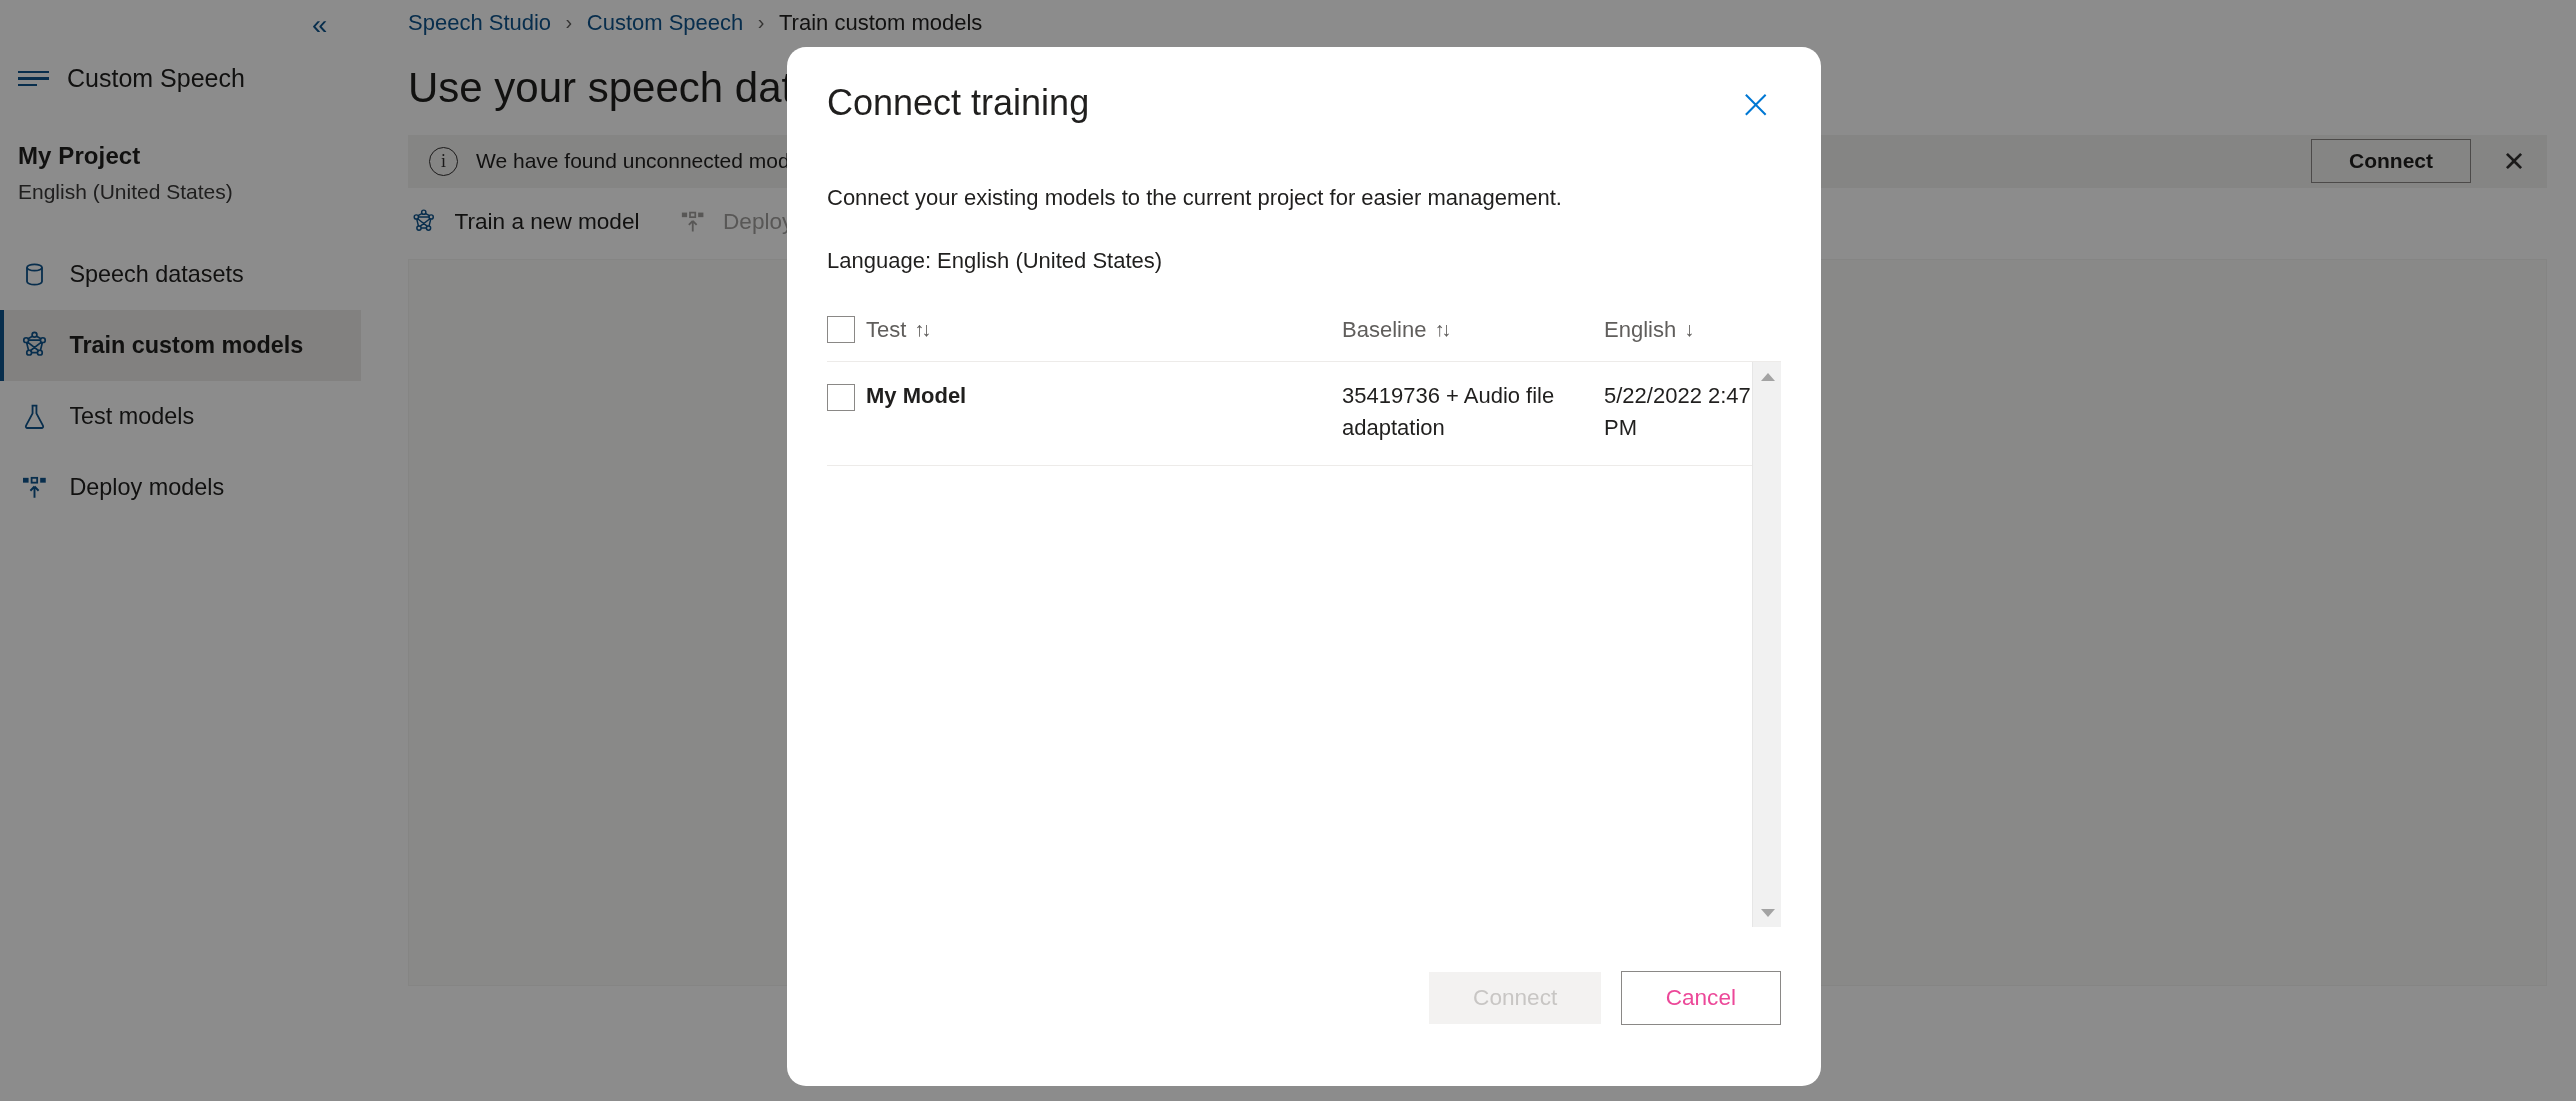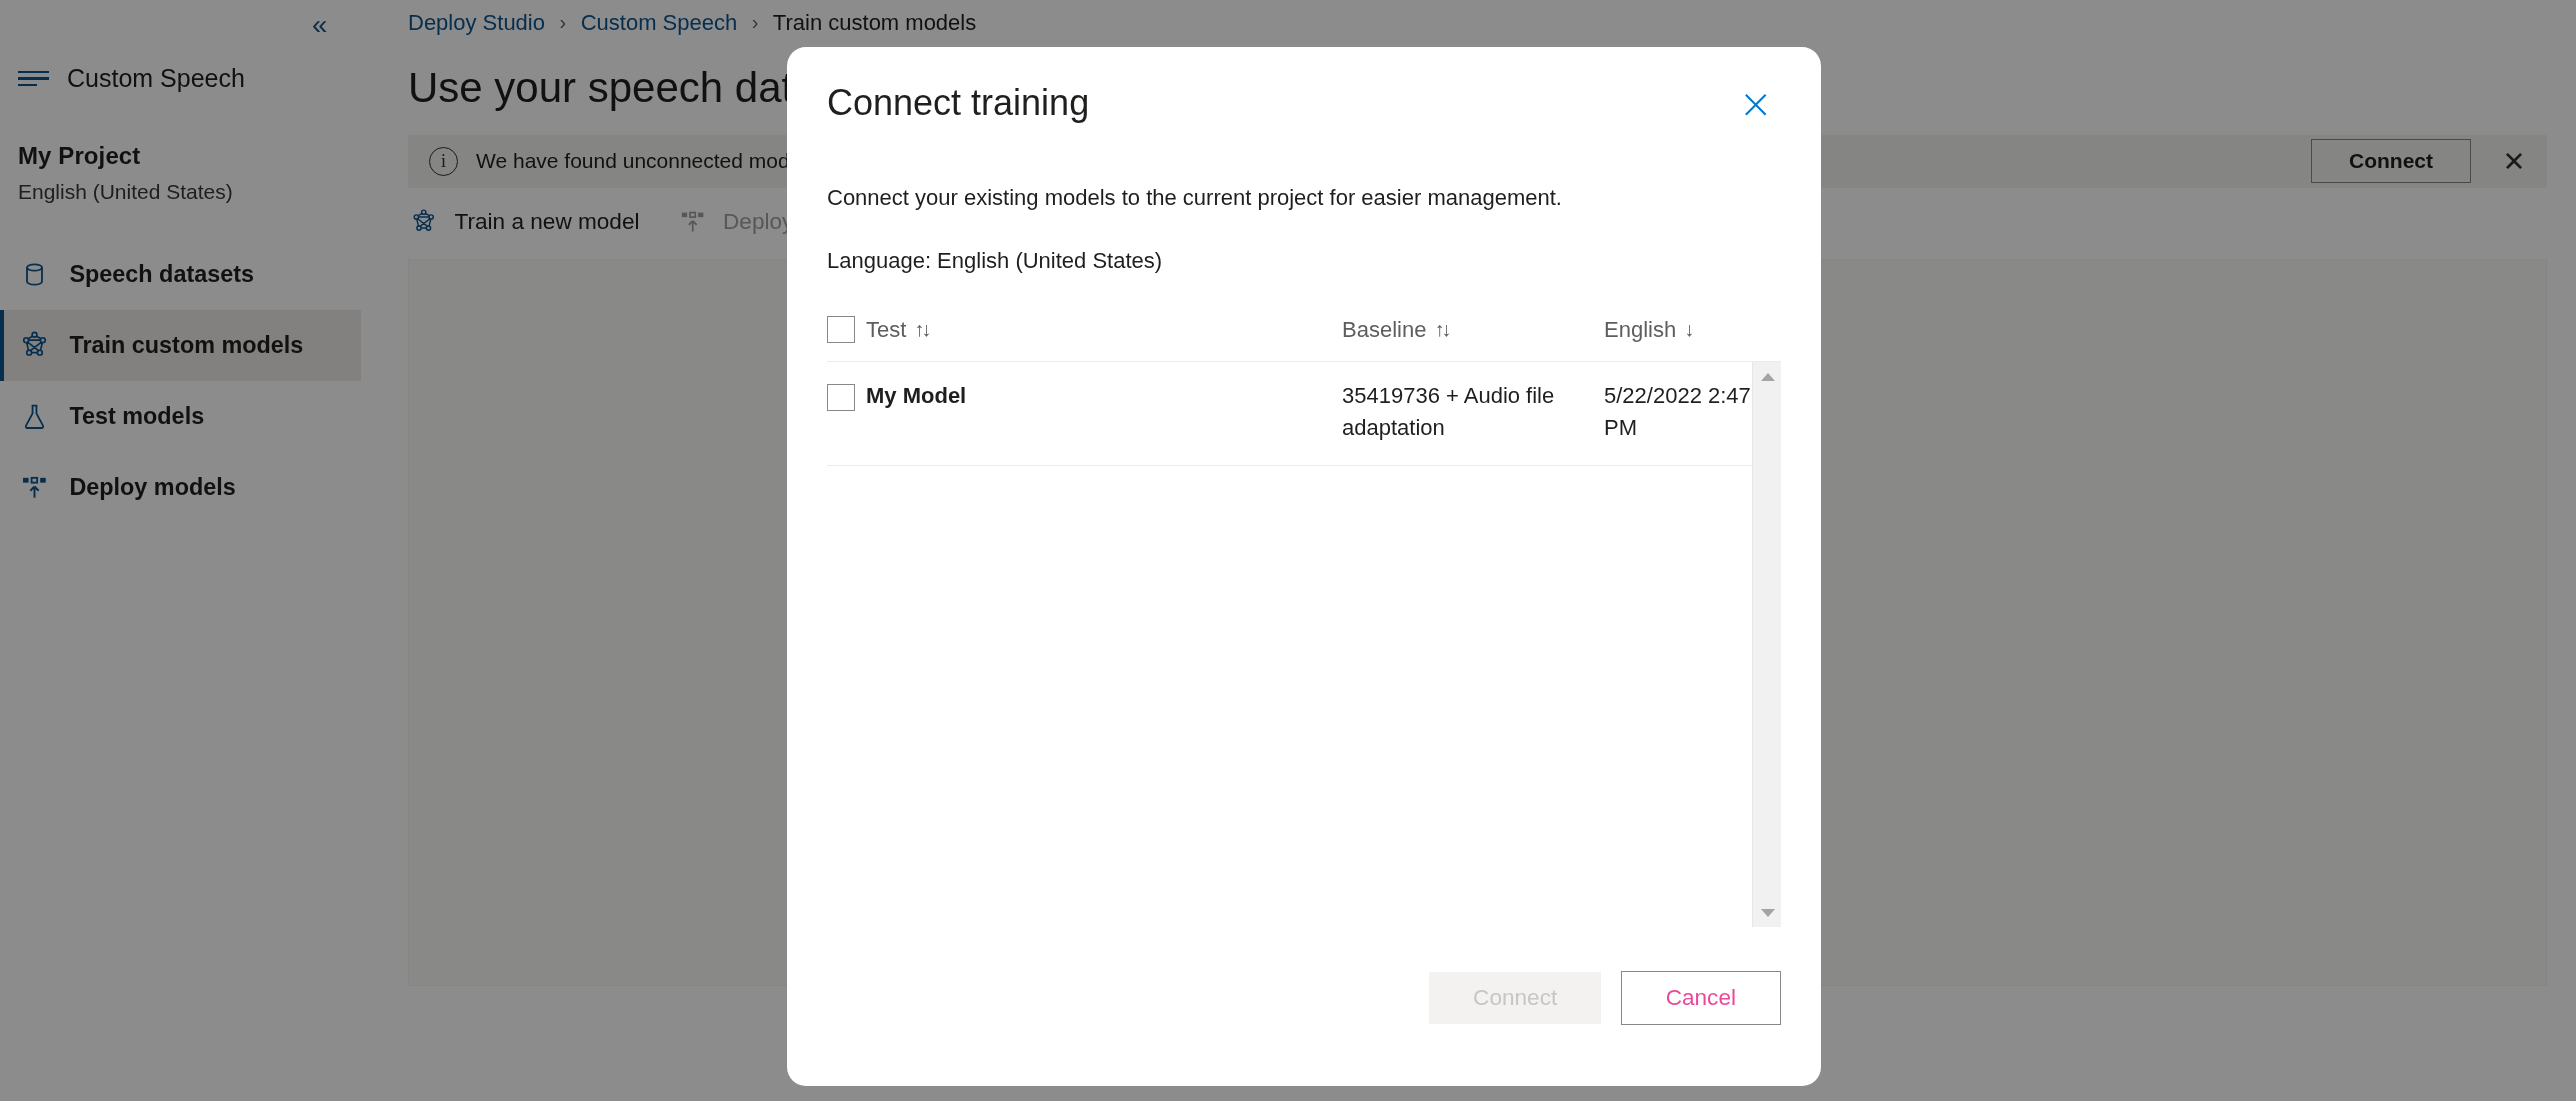--- a/index.html
+++ b/index.html
@@ -83,21 +83,21 @@
     align-items: center;
     gap: 19.4px;
     height: 71px;
     padding-left: 18px;
     position: relative;
     cursor: pointer;
   }
   .nav-item .nav-label {
     font-size: 23.4px;
     color: #201f1e;
-    font-weight: 700;
+    font-weight: 400;
   }
   .nav-item.active { background: #edebe9; }
   .nav-item.active::before {
     content: "";
     position: absolute;
     left: 0; top: 0; bottom: 0;
     width: 4px;
     background: #0f548c;
   }
   .nav-item.active .nav-label { font-weight: 700; }
@@ -434,21 +434,21 @@
           </span>
           <span class="nav-label">Deploy models</span>
         </div>
 
       </div>
     </nav>
 
     <section class="main">
 
       <div class="breadcrumb">
-        <span class="crumb-link">Deploy Studio</span>
+        <span class="crumb-link">Speech Studio</span>
         <span class="crumb-sep">›</span>
         <span class="crumb-link">Custom Speech</span>
         <span class="crumb-sep">›</span>
         <span class="crumb-current">Train custom models</span>
       </div>
 
       <h1 class="page-title">Use your speech data</h1>
 
       <div class="notice">
         <span class="info-icon">i</span>

